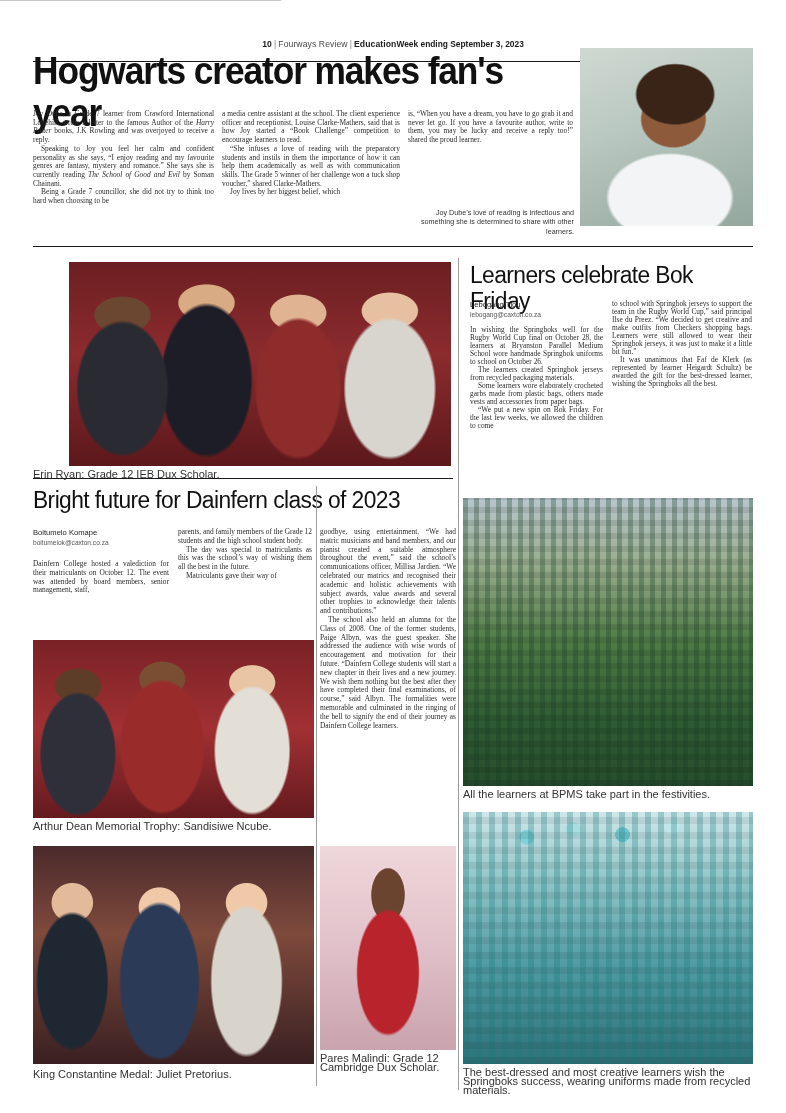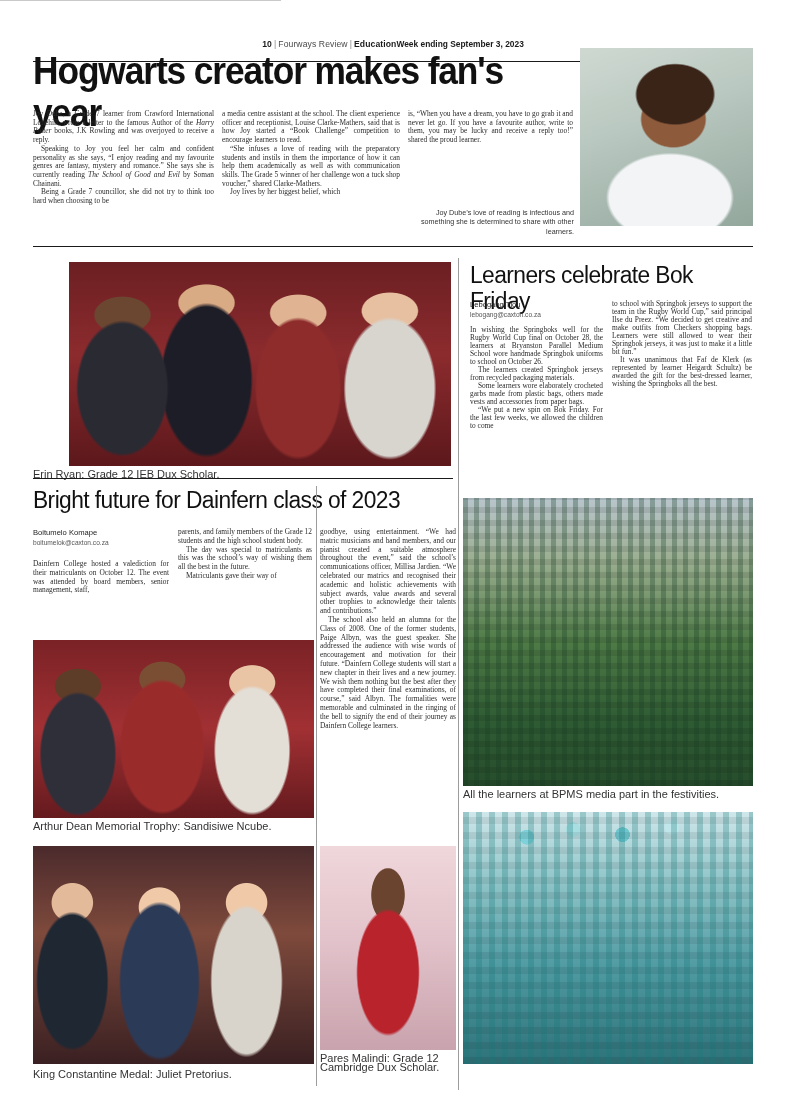--- a/index.html
+++ b/index.html
@@ -272,19 +272,20 @@
   <div class="cap" id="cap-king">King Constantine Medal: Juliet Pretorius.</div>
 
   <div class="photo g-pares" id="ph-pares">
       <div class="ph-inner"></div>
     </div>
   <div class="cap" id="cap-pares">Pares Malindi: Grade 12 Cambridge Dux Scholar.</div>
 
   <div class="photo g-crowd" id="ph-bpms">
       <div class="ph-inner"></div>
     </div>
-  <div class="cap" id="cap-bpms">All the learners at BPMS media part in the festivities.</div>
+  <div class="cap" id="cap-bpms">All the learners at BPMS take part in the festivities.</div>
 
   <div class="photo g-best" id="ph-best">
       <div class="ph-inner"></div>
     </div>
+  <div class="cap" id="cap-best">The best-dressed and most creative learners wish the Springboks success, wearing uniforms made from recycled materials.</div>
 
 </div>
 
 </body></html>

